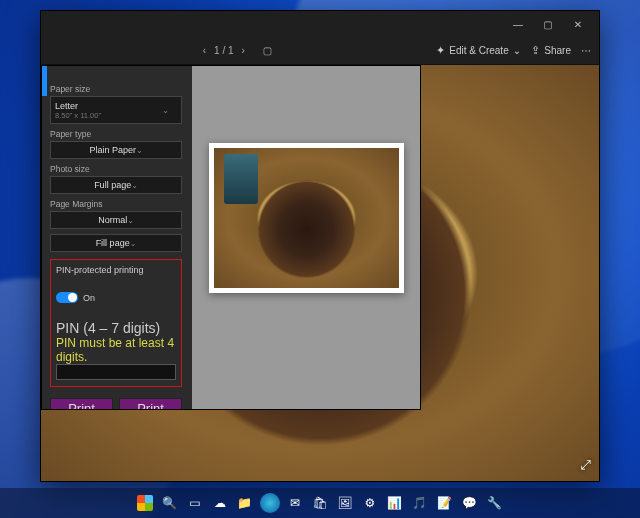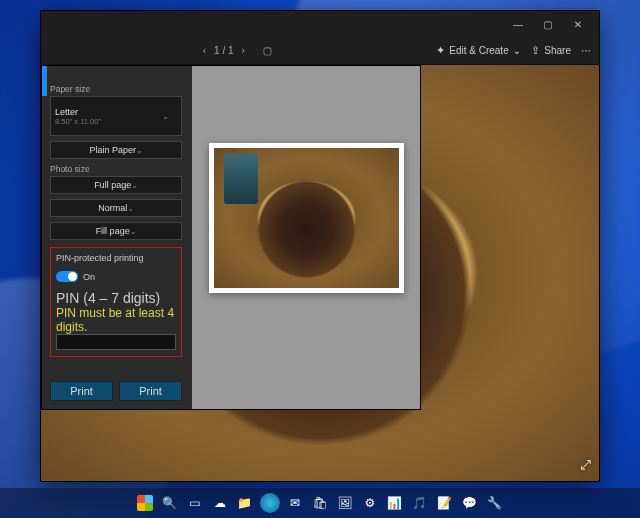--- a/index.html
+++ b/index.html
@@ -83,50 +83,50 @@
   }
   .accent-strip {
     position:absolute; left:0; top:0; width:5px; height:30px; background:#1a8cff;
   }
   .field label { display:block; color:#aaa; margin-bottom:2px; font-size:8.5px;}
   .select {
     background:#1a1a1a; border:1px solid #444; color:#ddd;
     height:18px; display:flex; align-items:center; justify-content:center;
     padding: 0 4px; font-size:9px; cursor:pointer;
   }
-  .select.tall { height:40px; flex-direction:column; align-items:flex-start; justify-content:center; padding:2px 4px;}
+  .select.tall { height:28px; flex-direction:column; align-items:flex-start; justify-content:center; padding:2px 4px;}
   .select .sub { color:#777; font-size:7.5px; }
   .select .chev { color:#888; font-size:8px; position:relative; }
   .select.tall .chev { position:absolute; right:12px; }
 
   .pin-box {
     border: 1.5px solid #c81818;
     padding: 5px 5px 6px 5px;
     margin-top: 2px;
     position: relative;
   }
-  .pin-row { display:flex; align-items:center; gap:5px; margin:8px 0;}
+  .pin-row { display:flex; align-items:center; gap:5px; margin:17px 0;}
   .toggle {
     width: 22px; height: 11px; border-radius: 6px; background:#1a8cff;
     position:relative; cursor:pointer;
   }
   .toggle::after {
     content:""; position:absolute; right:1px; top:1px; width:9px; height:9px;
     border-radius:50%; background:#fff;
   }
   .pin-input {
     width: 100%; height: 16px; background:#111; border:1px solid #555;
     color:#fff; font-size:9px; padding:0 3px;
   }
   .pin-warn { color:#d8d84a; font-size:12px; }
   .more-link { color:#2a8cff; font-size:9px; cursor:pointer; margin-top:4px;}
 
   .btn-row { display:flex; gap:6px; margin-top:auto; padding-top:6px;}
   .btn {
-    flex:1; height:20px; background:#0c4a6e; color:#ddd; font-size:11px;
+    flex:1; height:20px; background:#701a75; color:#ddd; font-size:13px;
     display:flex; align-items:center; justify-content:center; cursor:pointer;
     border:1px solid #222;
   }
 
   .print-preview {
     flex:1; background:#9a9a9a; position:relative;
     display:flex; align-items:center; justify-content:center;
   }
   .page {
     width: 195px; height: 150px; background:#fff;
@@ -214,35 +214,37 @@
         <div class="field" style="margin-top:12px;">
           <label>Paper size</label>
           <div class="select tall" style="position:relative;">
             <span>Letter</span>
             <span class="sub">8.50" x 11.00"</span>
             <span class="chev">⌄</span>
           </div>
         </div>
 
         <div class="field">
+          <label>Paper type</label>
           <div class="select">
             <span>Plain Paper</span>
             <span class="chev">⌄</span>
           </div>
         </div>
 
         <div class="field">
           <label>Photo size</label>
           <div class="select">
             <span>Full page</span>
             <span class="chev">⌄</span>
           </div>
         </div>
 
         <div class="field">
+          <label>Page Margins</label>
           <div class="select">
             <span>Normal</span>
             <span class="chev">⌄</span>
           </div>
         </div>
 
         <div class="field">
           <div class="select">
             <span>Fill page</span>
             <span class="chev">⌄</span>

